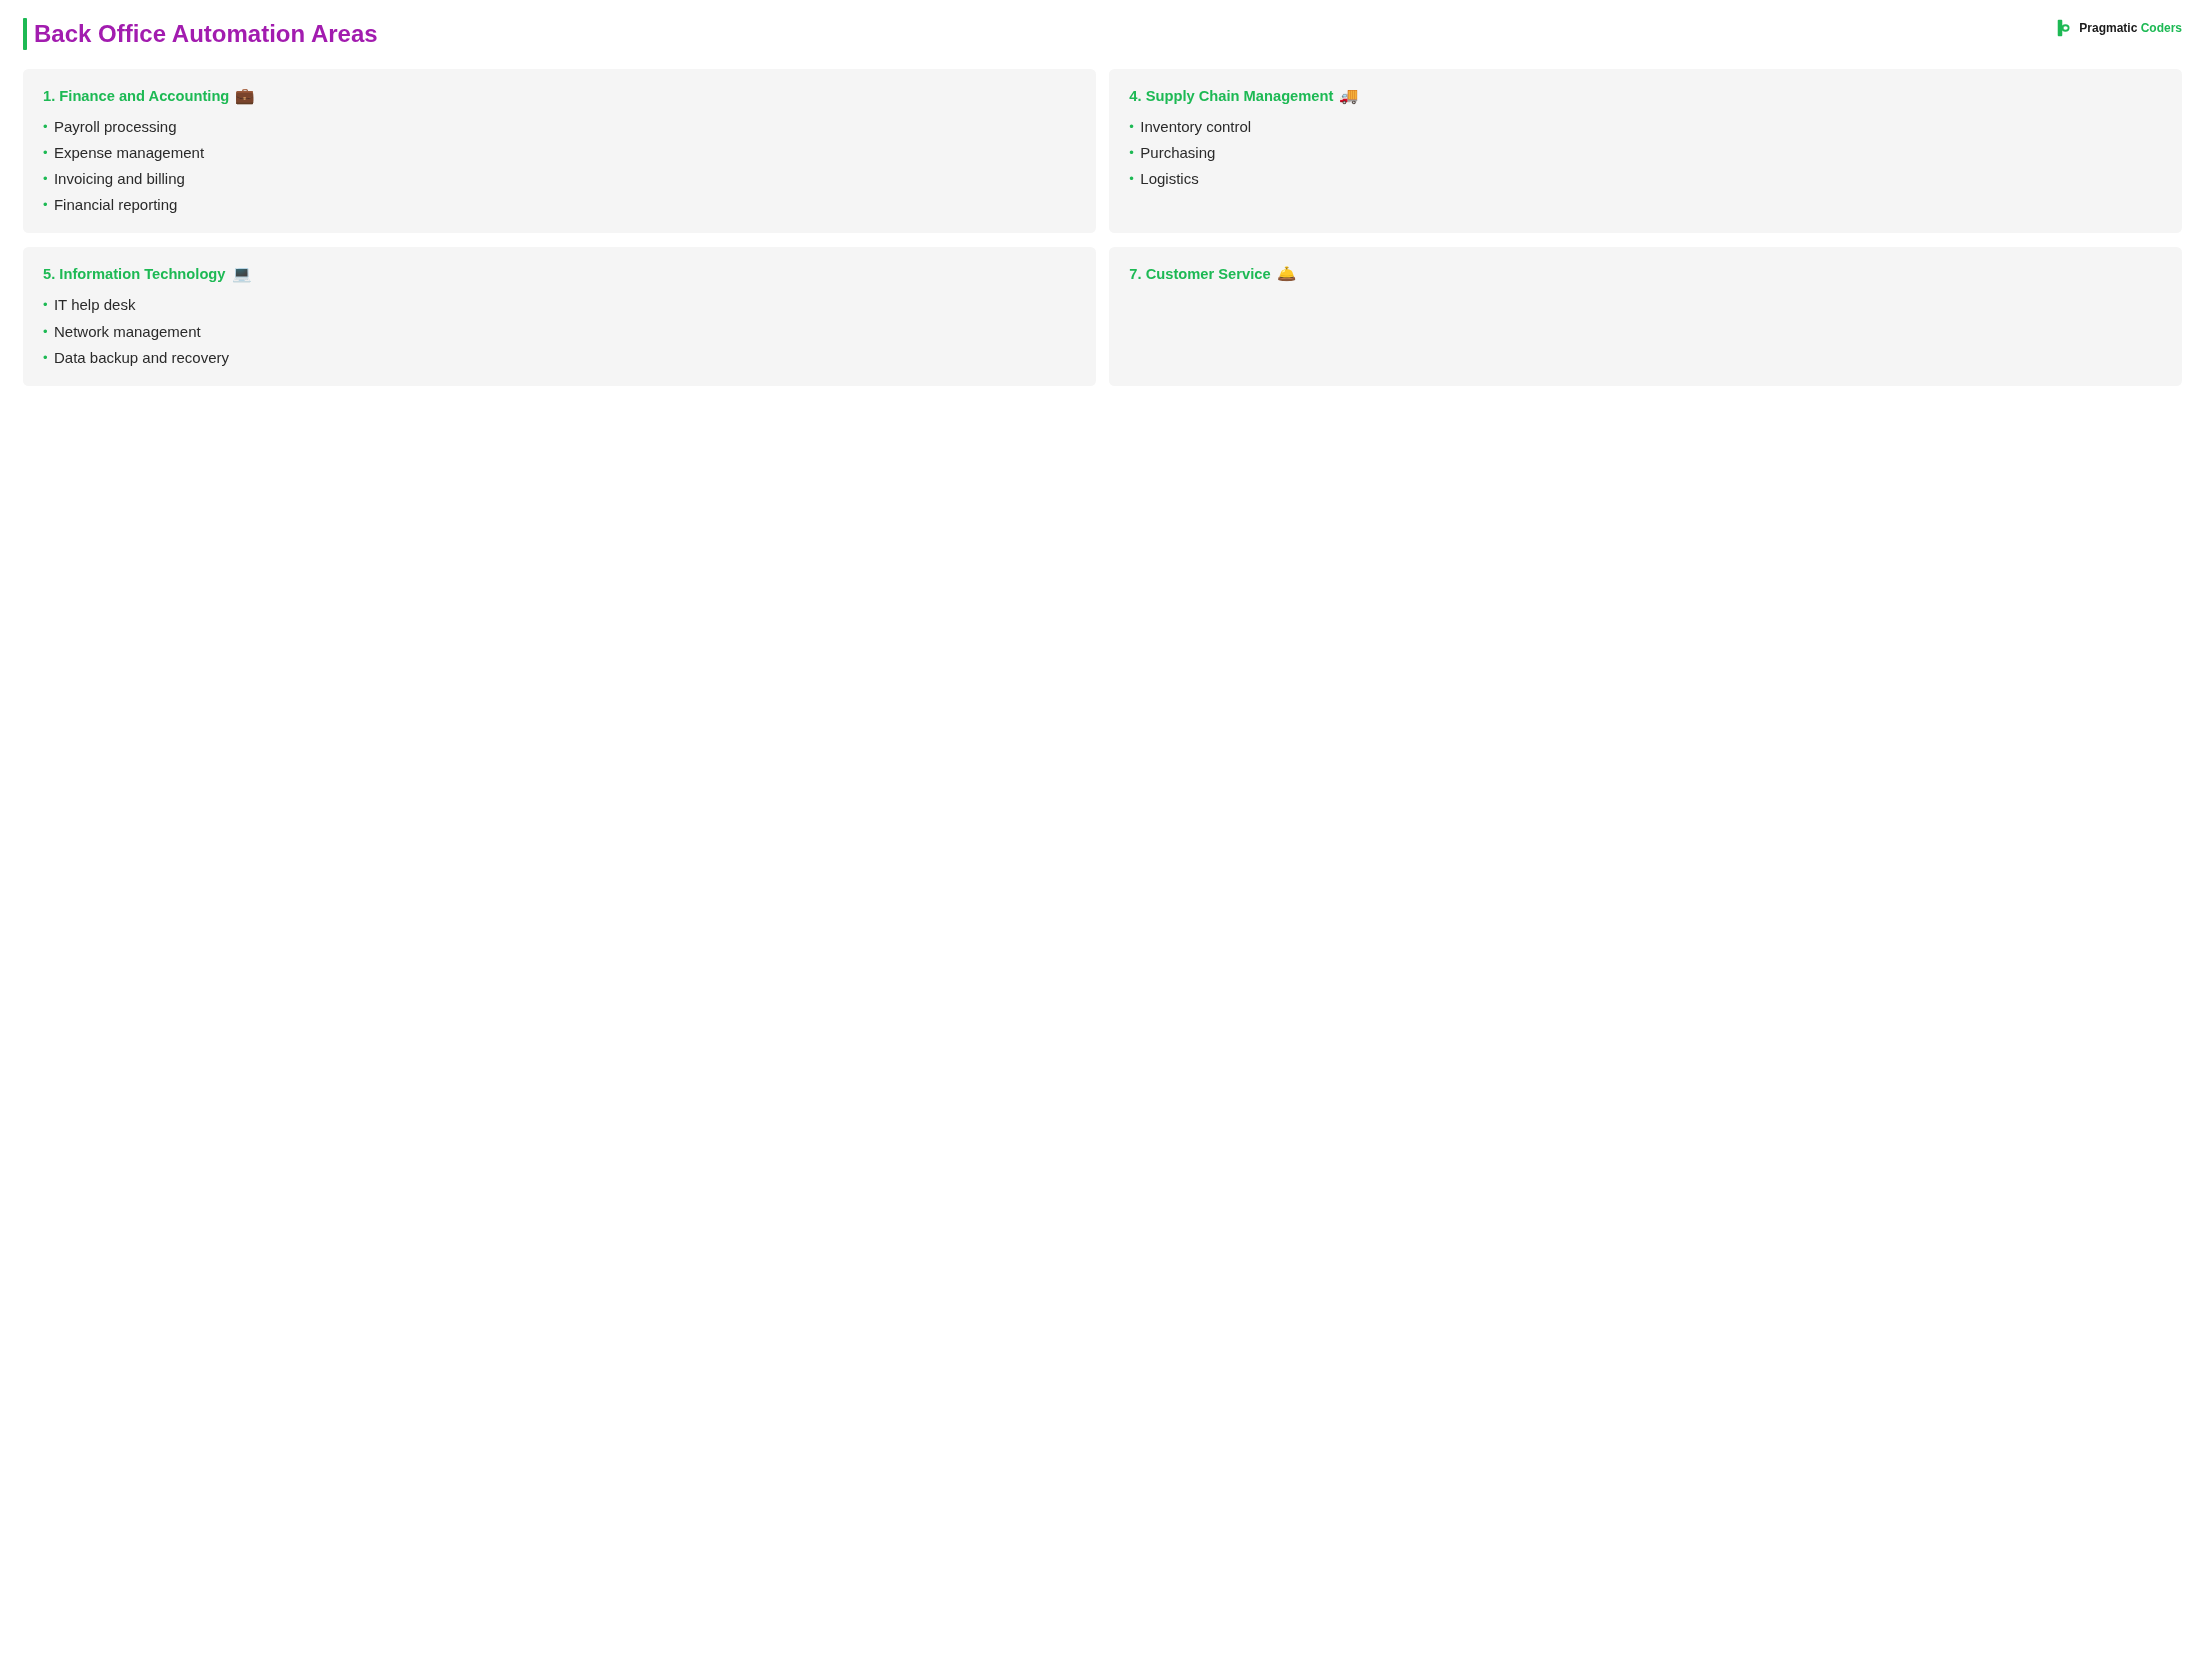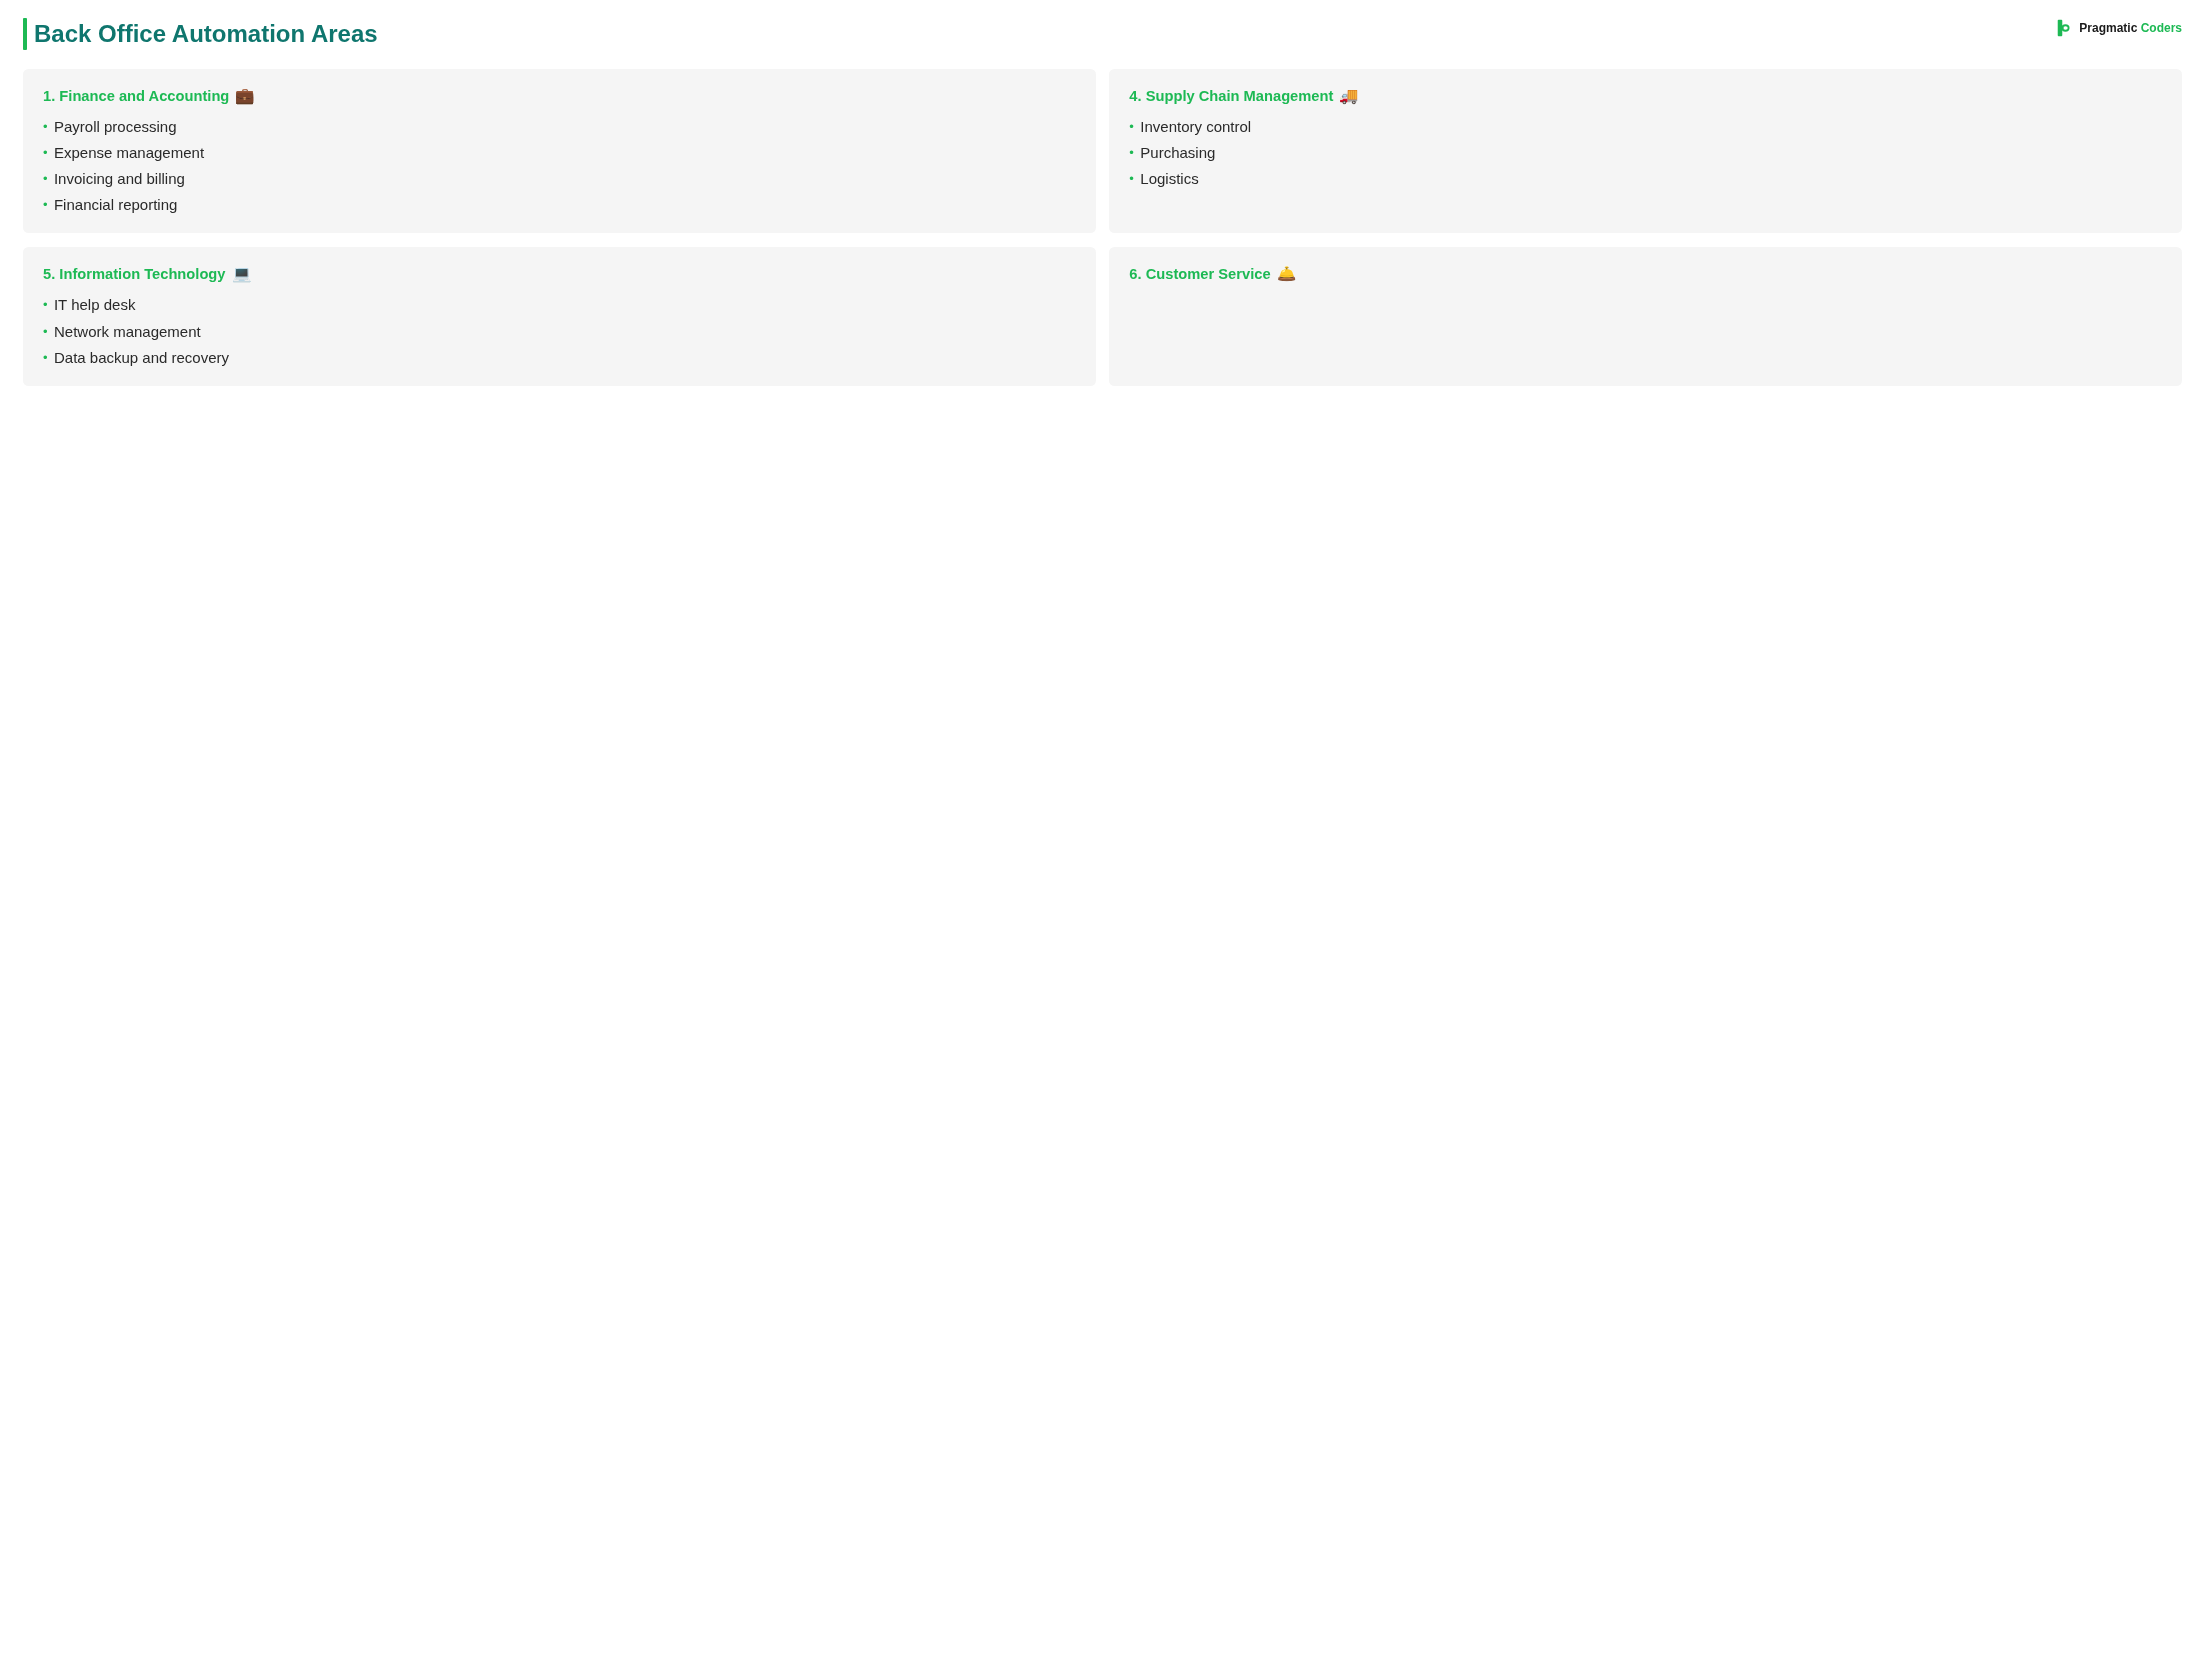--- a/index.html
+++ b/index.html
@@ -28,21 +28,21 @@
       width: 3.7px;
       height: 32px;
       background: #1db954;
       border-radius: 0.9px;
       flex-shrink: 0;
     }
 
     .page-title {
       font-size: 24px;
       font-weight: 800;
-      color: #0f766e;
+      color: #a21caf;
     }
 
     .logo {
       display: flex;
       align-items: center;
       gap: 4.6px;
     }
 
     .logo-icon {
       width: 20px;
@@ -165,19 +165,19 @@
     </div>
     <ul class="card-list">
       <li>IT help desk</li>
       <li>Network management</li>
       <li>Data backup and recovery</li>
     </ul>
   </div>
 
   <div class="card">
     <div class="card-title">
-      <span>6. Customer Service</span>
+      <span>7. Customer Service</span>
       <span class="emoji">🛎️</span>
     </div>
   </div>
 
 </div>
 
 
 </body></html>

